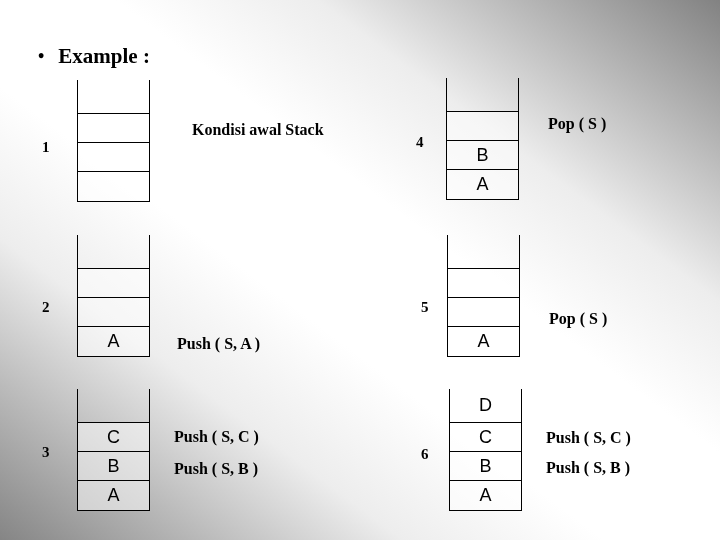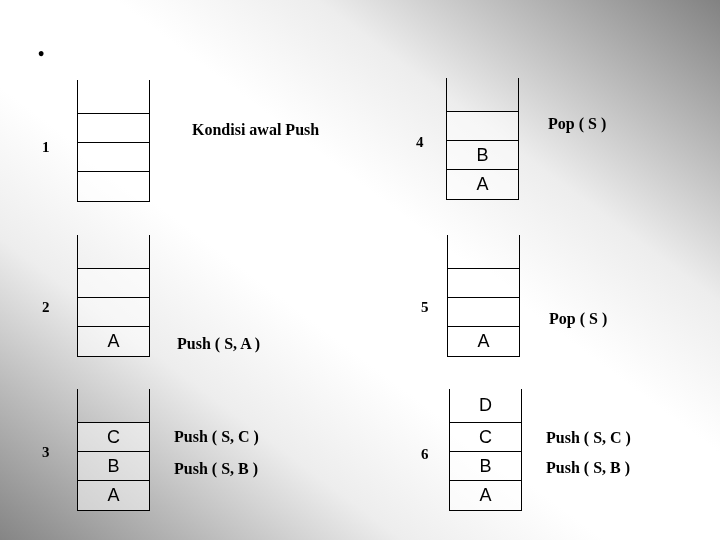--- a/index.html
+++ b/index.html
@@ -65,38 +65,39 @@
     white-space: nowrap;
   }
 </style>
 </head>
 <body>
 
 <div class="slide">
 
   <div class="title">
     <span class="bullet">•</span>
+    <span>Example :</span>
   </div>
 
   <div class="stack" style="left:77px; top:80px;">
     <div class="cell open">
         <span></span>
       </div>
     <div class="cell">
         <span></span>
       </div>
     <div class="cell">
         <span></span>
       </div>
     <div class="cell bottom">
         <span></span>
       </div>
   </div>
   <div class="stack-number" style="left:42px; top:138px;">1</div>
-  <div class="note" style="left:192px; top:120px;">Kondisi awal Push</div>
+  <div class="note" style="left:192px; top:120px;">Kondisi awal Stack</div>
 
   <div class="stack" style="left:446px; top:78px;">
     <div class="cell open">
         <span></span>
       </div>
     <div class="cell">
         <span></span>
       </div>
     <div class="cell">
         <span>B</span>

